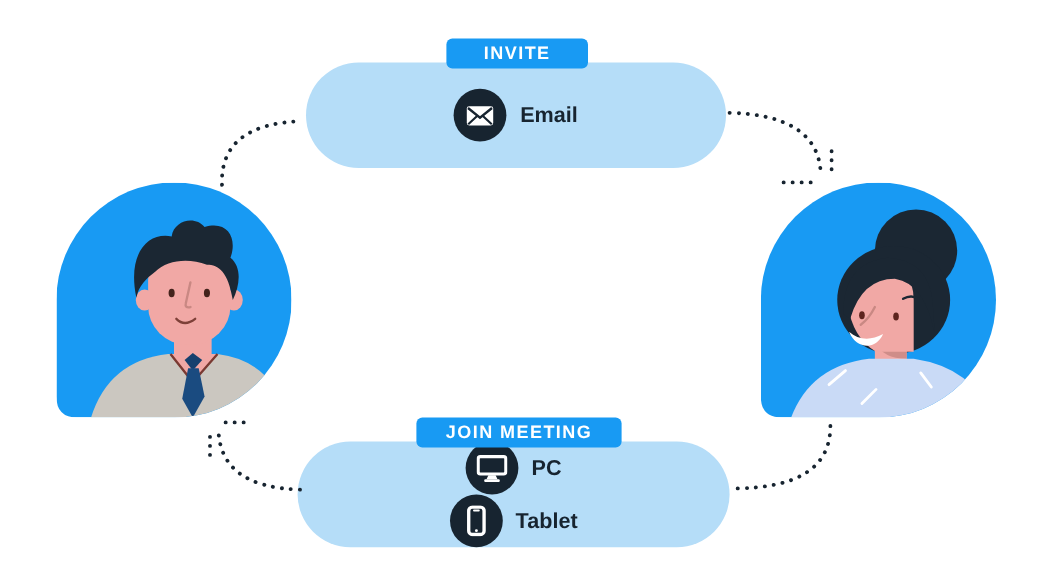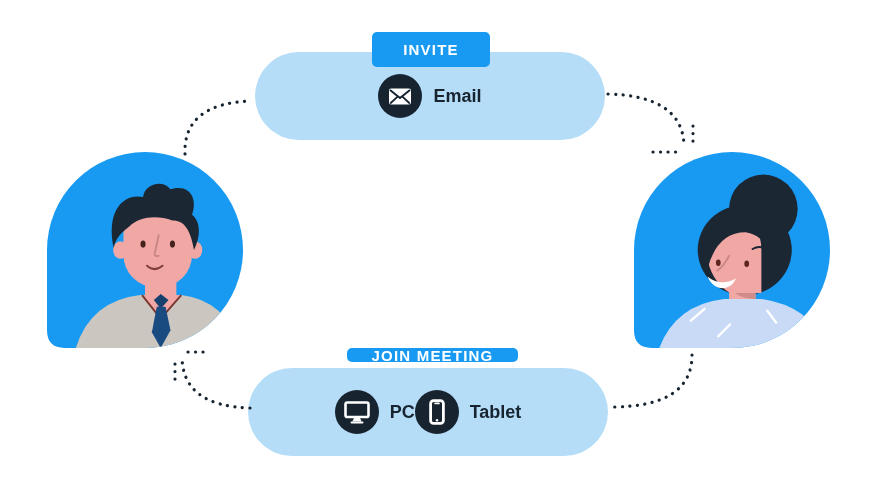--- a/index.html
+++ b/index.html
@@ -14,27 +14,27 @@
     --tie:#1A4B80;
     --shirt-woman:#C9DAF6;
   }
   *{box-sizing:border-box;margin:0;padding:0;}
   body{background:#fff;font-family:"Liberation Sans",sans-serif;}
   .stage{position:relative;width:870px;height:489px;background:#fff;overflow:hidden;}
 
   .pill{position:absolute;background:var(--pill);border-radius:44px;
         display:flex;align-items:center;justify-content:center;text-align:center;}
   .pill-top{left:255px;top:52px;width:350px;height:88px;gap:44px;}
-  .pill-bottom{left:248px;top:368px;width:360px;height:88px;}
+  .pill-bottom{left:248px;top:368px;width:360px;height:88px;flex-direction:column;}
 
   .badge{position:absolute;background:var(--accent);color:#fff;border-radius:5px;
          display:flex;align-items:center;justify-content:center;
          font-weight:bold;font-size:15px;letter-spacing:1.2px;}
-  .badge-invite{left:372px;top:32px;width:118px;height:35px;}
-  .badge-join{left:347px;top:348px;width:171px;height:14px;}
+  .badge-invite{left:372px;top:32px;width:118px;height:25px;}
+  .badge-join{left:347px;top:348px;width:171px;height:25px;}
 
   .flow-item{display:flex;align-items:center;gap:11px;}
   .icon-circle{width:44px;height:44px;border-radius:50%;background:var(--ink);
                display:flex;align-items:center;justify-content:center;flex:0 0 auto;}
   .item-label{font-weight:bold;font-size:18px;color:var(--ink);white-space:nowrap;}
 
   .avatar{position:absolute;width:198px;height:196px;}
   .avatar-left{left:46px;top:152px;}
   .avatar-right{left:633px;top:152px;}
   .avatar svg{width:100%;height:100%;display:block;}

